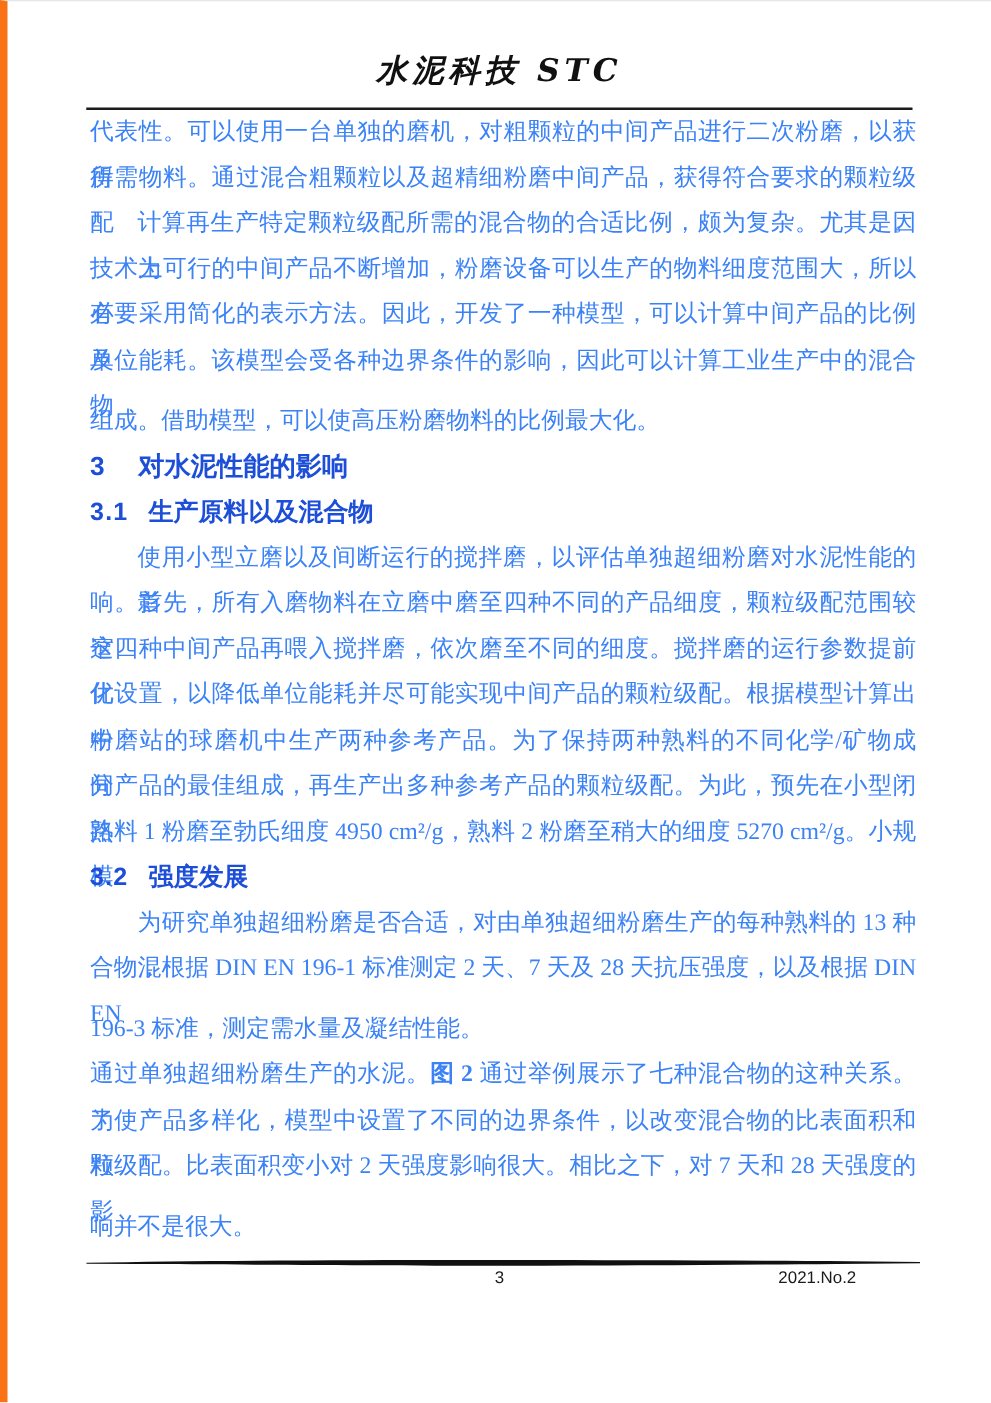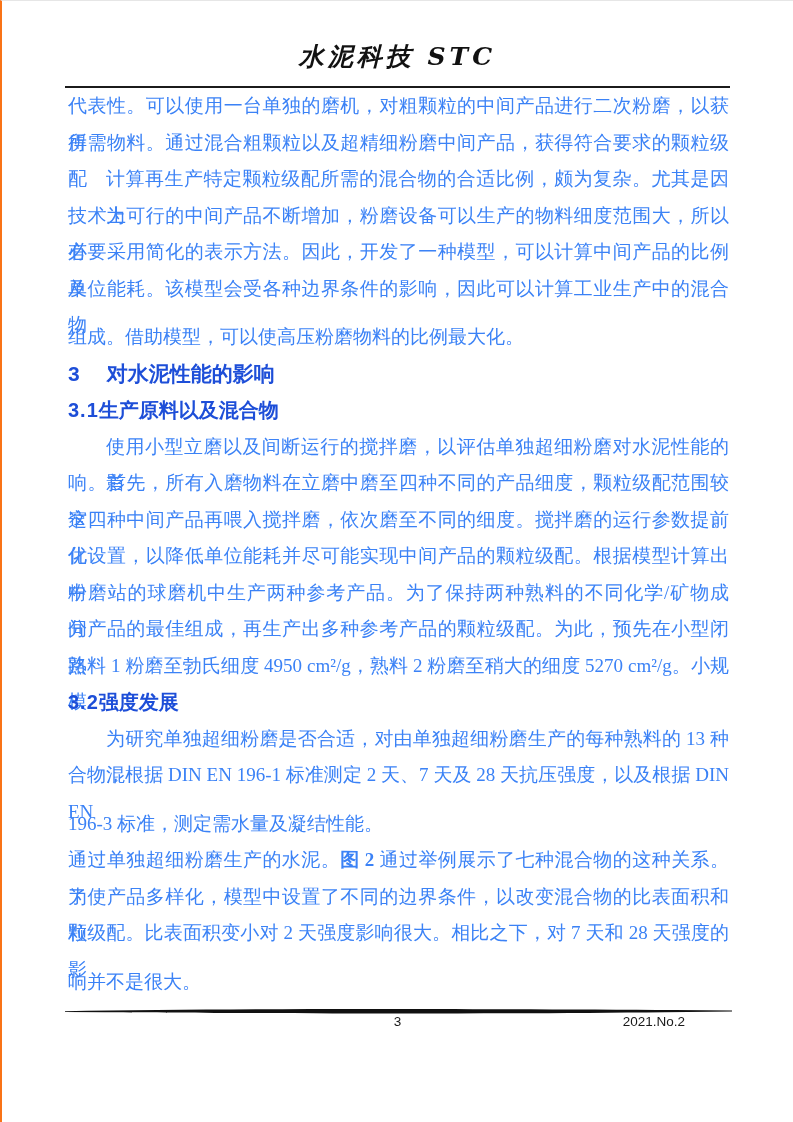--- a/index.html
+++ b/index.html
@@ -1,21 +1,21 @@
 <!DOCTYPE html>
 <html lang="zh"><head>
 <meta charset="utf-8">
 <style>
   html, body { margin: 0; padding: 0; background: #ffffff; }
   .page {
     position: relative;
     width: 793px;
     height: 1122px;
     background: #ffffff;
-    border-left: 2px solid #f97316;
+    border-left: 6px solid #f97316;
     border-top: 1px solid #e6e6e6;
     box-sizing: border-box;
     overflow: hidden;
     color: #1e1e1e;
   }
   
   .title-wrap {
     padding-top: 42px;
     height: 28px;
     line-height: 28px;
@@ -55,21 +55,21 @@
   .sect {
     font-family: "Liberation Sans", "DejaVu Sans", sans-serif;
     font-weight: 700;
     color: #1d4ed8;
     line-height: 36.5px;
     height: 36.5px;
   }
   .sect.lvl1 { font-size: 21px; }
   .sect.lvl2 { font-size: 20px; }
   .hnum1 { margin-right: 26px; letter-spacing: 1px; }
-  .hnum2 { letter-spacing: 1px; }
+  .hnum2 { margin-right: 16px; letter-spacing: 1px; }
   
   .footer-rule-wrap { margin: 2px 63px 0 63px; height: 8px; }
   .footer-row {
     position: relative;
     margin: 2px 66px 0 66px;
     height: 20px;
     line-height: 20px;
     font-family: "Liberation Sans", "DejaVu Sans", sans-serif;
     font-size: 13.5px;
     color: #1a1a1a;

